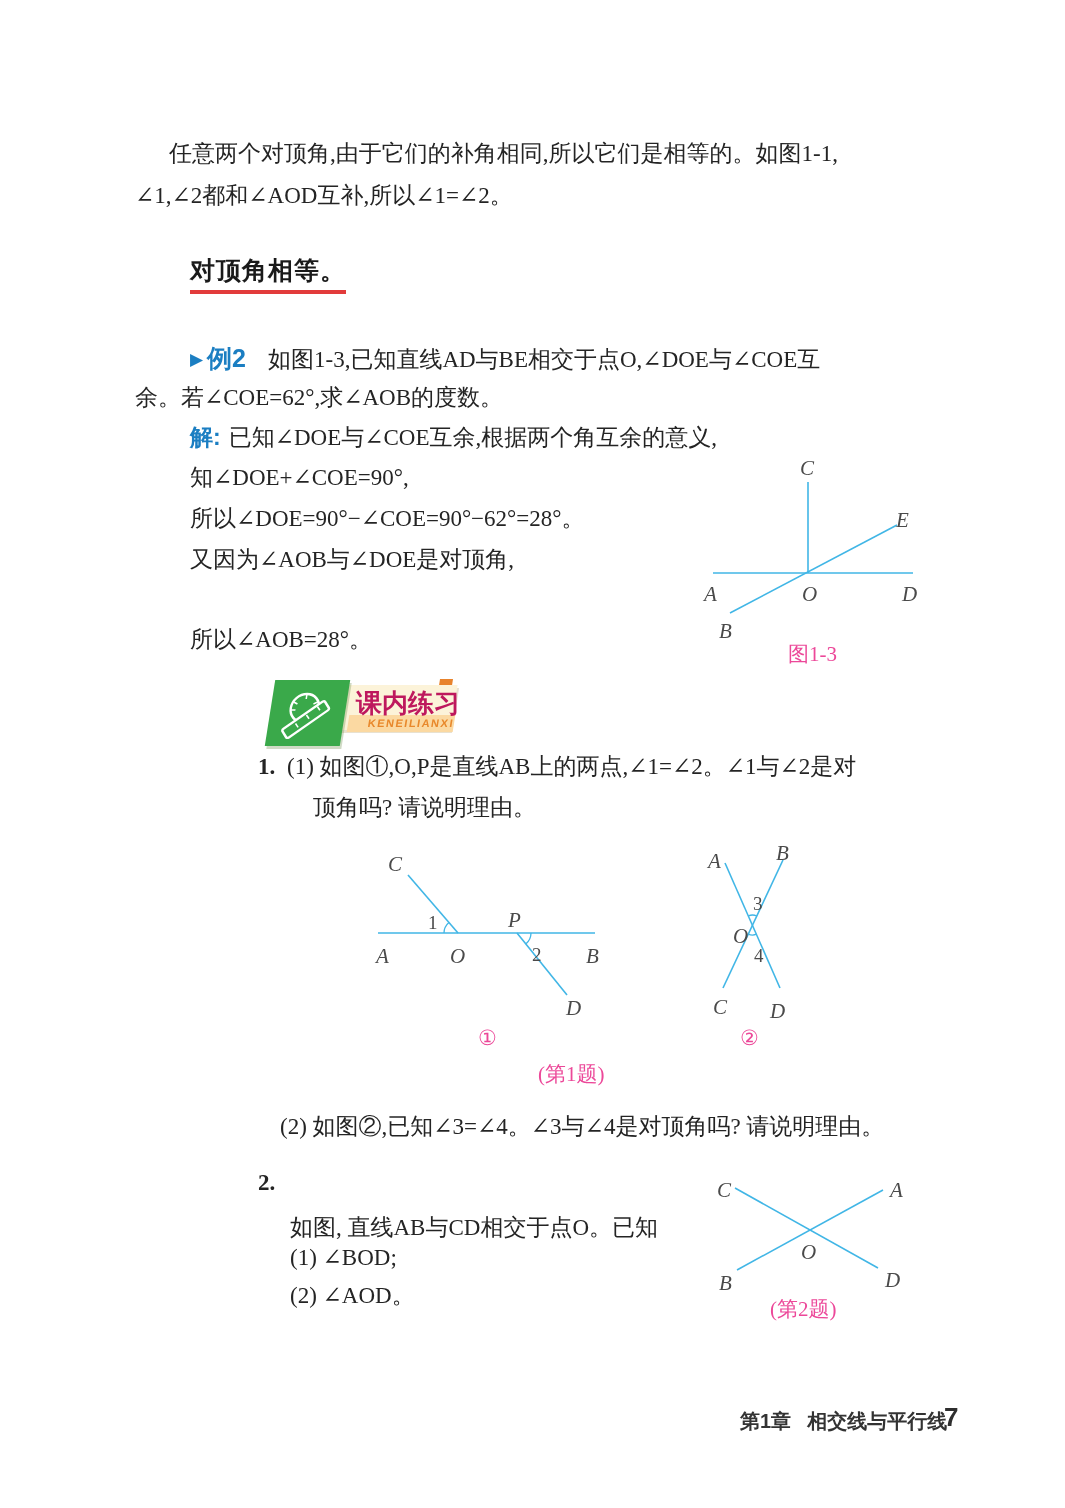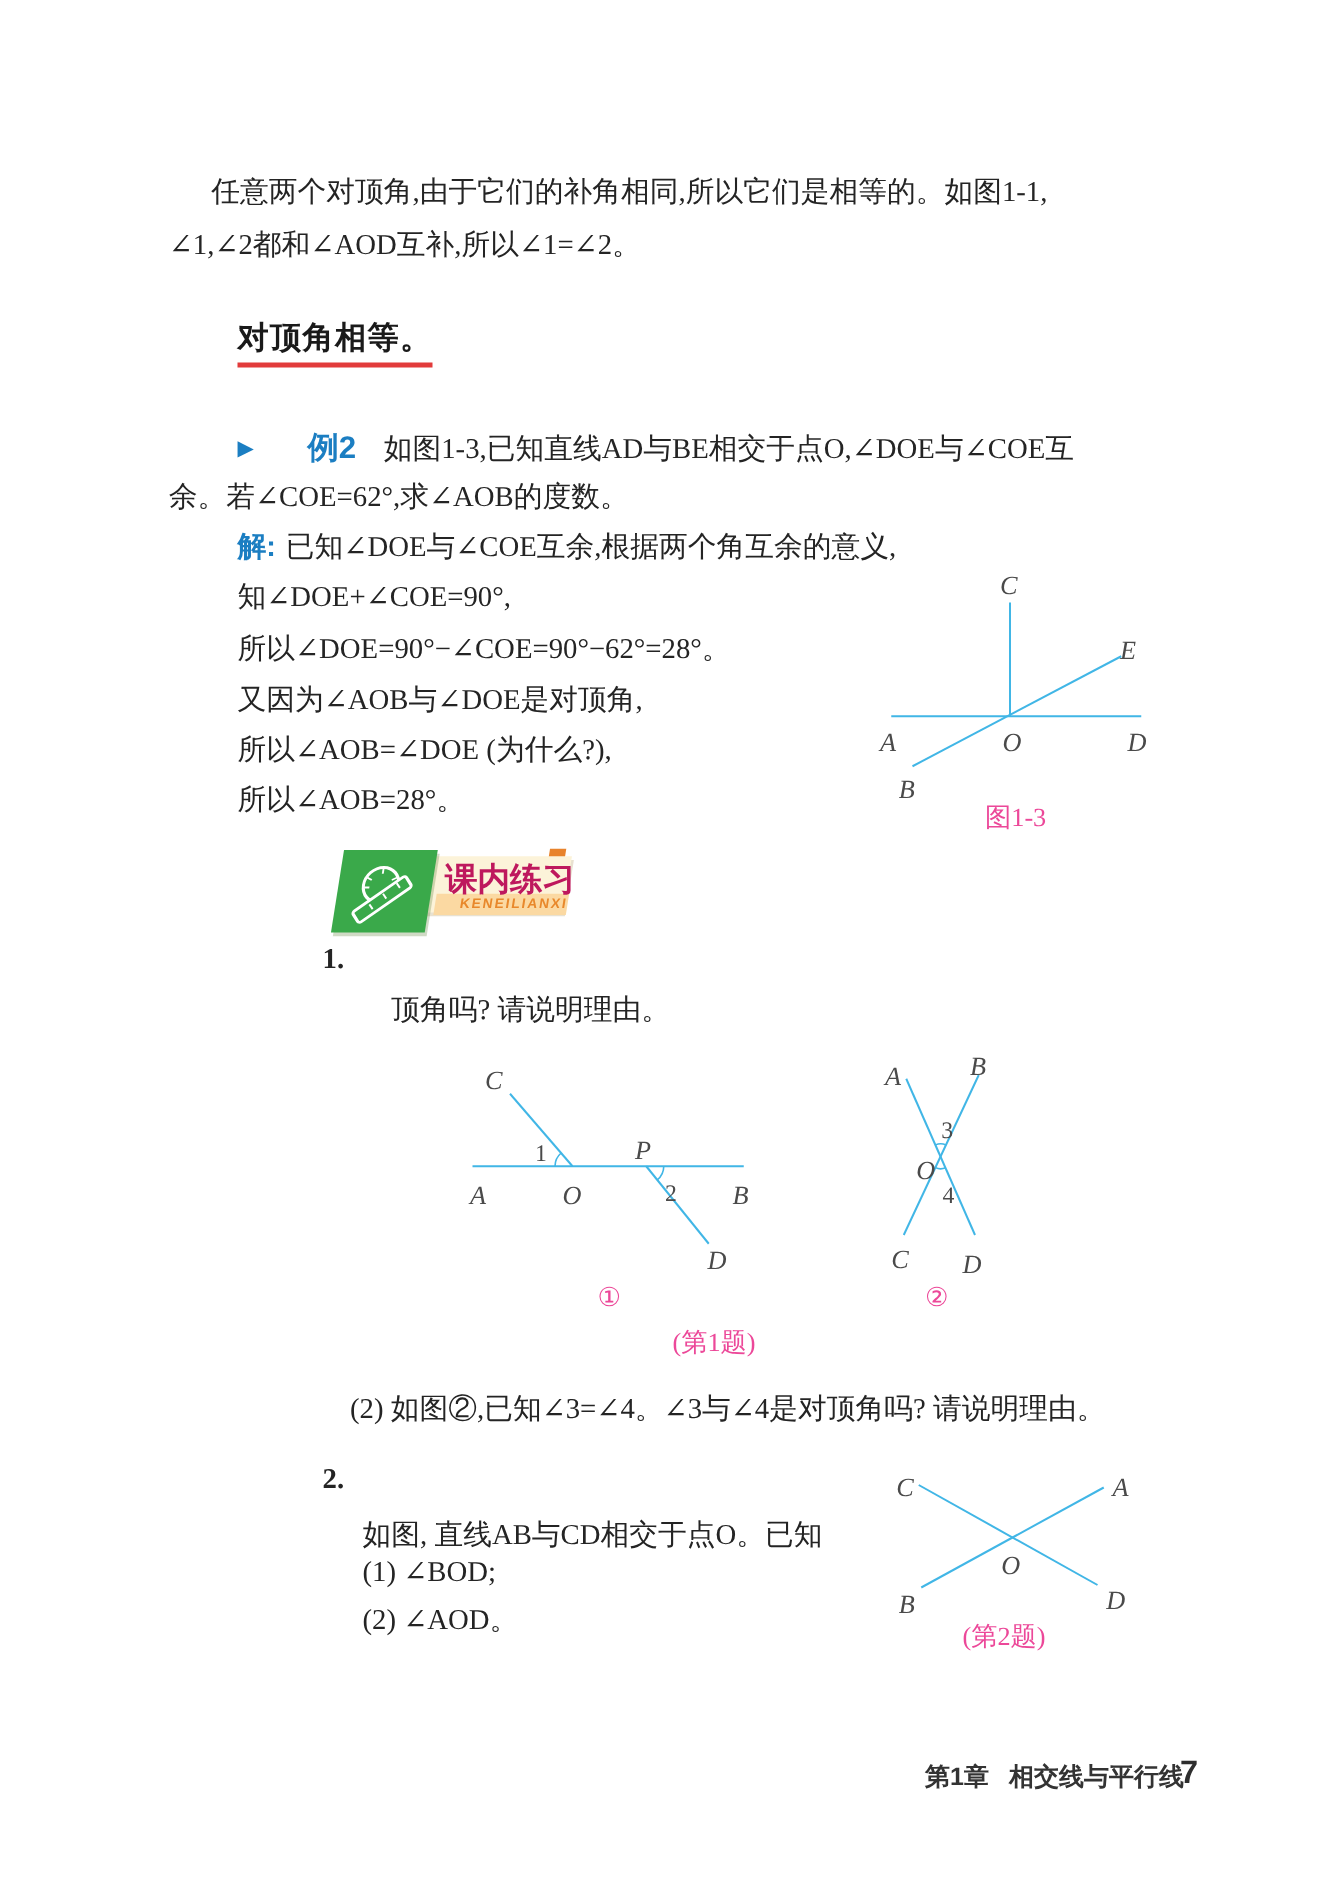--- a/index.html
+++ b/index.html
@@ -32,30 +32,29 @@
 </head>
 <body>
 
 <div class="page">
 
   <div class="t" style="left:169px;top:141px;">任意两个对顶角,由于它们的补角相同,所以它们是相等的。如图1-1,</div>
   <div class="t" style="left:135px;top:183px;">∠1,∠2都和∠AOD互补,所以∠1=∠2。</div>
   <div class="t hei prop" style="left:190px;top:256px;">对顶角相等。</div>
 
   <div class="t" style="left:190px;top:344px;">
-    <span class="blue hei marker">▶</span><span class="blue hei" style="font-size:25px;margin-right:22px;margin-left:39px;">例2</span><span>如图1-3,已知直线AD与BE相交于点O,∠DOE与∠COE互</span>
+    <span class="blue hei marker">▶</span><span class="blue hei" style="font-size:25px;margin-right:22px;">例2</span><span>如图1-3,已知直线AD与BE相交于点O,∠DOE与∠COE互</span>
   </div>
   <div class="t" style="left:135px;top:385px;">余。若∠COE=62°,求∠AOB的度数。</div>
   <div class="t" style="left:190px;top:424px;">
     <span class="blue hei" style="margin-right:8px;">解:</span><span>已知∠DOE与∠COE互余,根据两个角互余的意义,</span>
   </div>
   <div class="t" style="left:190px;top:465px;">知∠DOE+∠COE=90°,</div>
   <div class="t" style="left:190px;top:506px;">所以∠DOE=90°−∠COE=90°−62°=28°。</div>
   <div class="t" style="left:190px;top:547px;">又因为∠AOB与∠DOE是对顶角,</div>
-  <div class="t" style="left:190px;top:587px;">所以∠AOB=∠DOE (为什么?),</div>
   <div class="t" style="left:190px;top:627px;">所以∠AOB=28°。</div>
 
   <svg style="position:absolute;left:690px;top:455px;" width="245" height="190" viewBox="0 0 245 190">
     <line class="figline" x1="23" y1="118" x2="223" y2="118"></line>
     <line class="figline" x1="118" y1="27" x2="118" y2="118"></line>
     <line class="figline" x1="40" y1="158" x2="207" y2="70"></line>
     <text class="figlabel" x="110" y="20">C</text>
     <text class="figlabel" x="206" y="72">E</text>
     <text class="figlabel" x="14" y="146">A</text>
     <text class="figlabel" x="112" y="146">O</text>
@@ -80,20 +79,21 @@
         <rect x="2" y="27" width="48" height="11" rx="2" transform="rotate(-38 26 33)" fill="#3aa94a" stroke="#ffffff" stroke-width="2.4"></rect>
         <line x1="16" y1="36" x2="19" y2="40" stroke="#ffffff" stroke-width="1.5" transform="rotate(-3 26 33)"></line>
         <line x1="26" y1="28" x2="29" y2="32" stroke="#ffffff" stroke-width="1.5" transform="rotate(-3 26 33)"></line>
         <line x1="36" y1="20" x2="39" y2="24" stroke="#ffffff" stroke-width="1.5" transform="rotate(-3 26 33)"></line>
       </svg>
     </div>
     <div class="title hei">课内练习</div>
   </div>
 
   <div class="t hei" style="left:258px;top:754px;font-family:'Liberation Serif','DejaVu Serif',serif;">1.</div>
+  <div class="t" style="left:287px;top:754px;">(1) 如图①,O,P是直线AB上的两点,∠1=∠2。∠1与∠2是对</div>
   <div class="t" style="left:313px;top:795px;">顶角吗? 请说明理由。</div>
 
   <svg style="position:absolute;left:370px;top:853px;" width="235" height="170" viewBox="0 0 235 170">
     <line class="figline" x1="8" y1="80" x2="225" y2="80"></line>
     <line class="figline" x1="38" y1="22" x2="88" y2="80"></line>
     <line class="figline" x1="147" y1="80" x2="197" y2="142"></line>
     <path class="figarc" d="M74,80 A14,14 0 0 1 78.9,69.4"></path>
     <path class="figarc" d="M161,80 A14,14 0 0 1 155.8,90.9"></path>
     <text class="figlabel" x="18" y="18">C</text>
     <text class="figdigit" x="58" y="76">1</text>

